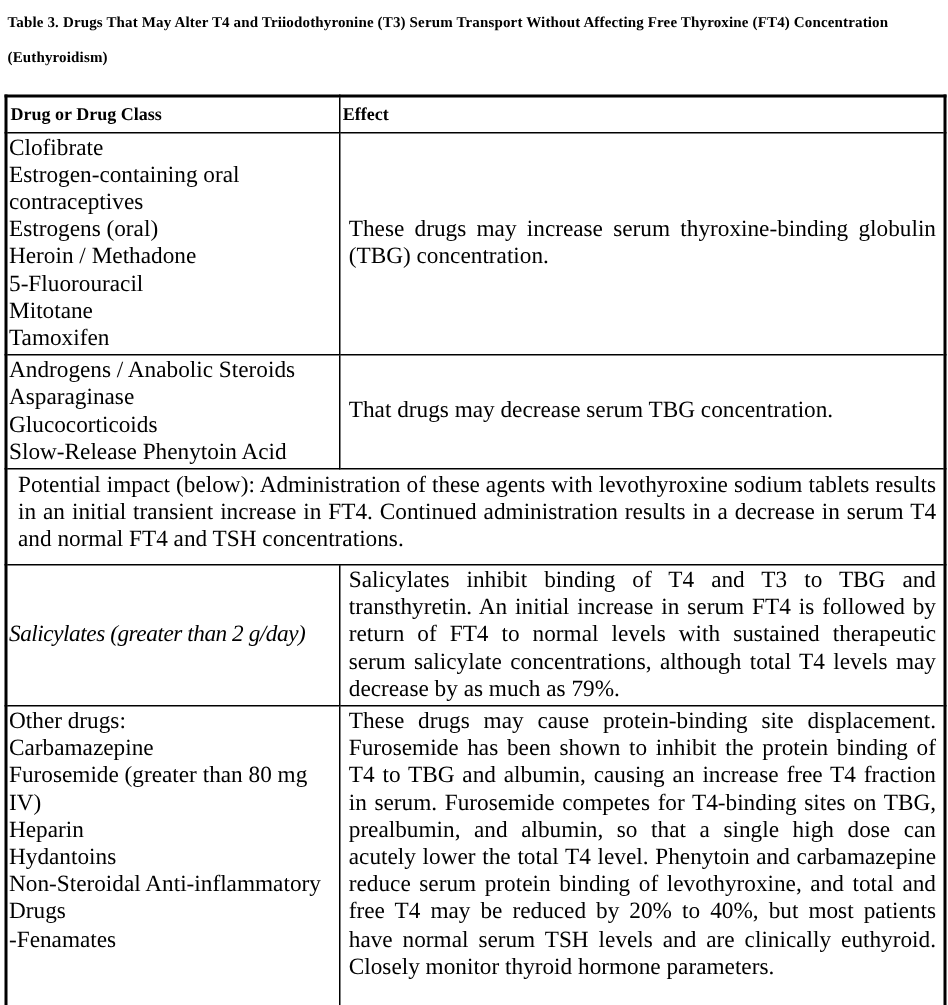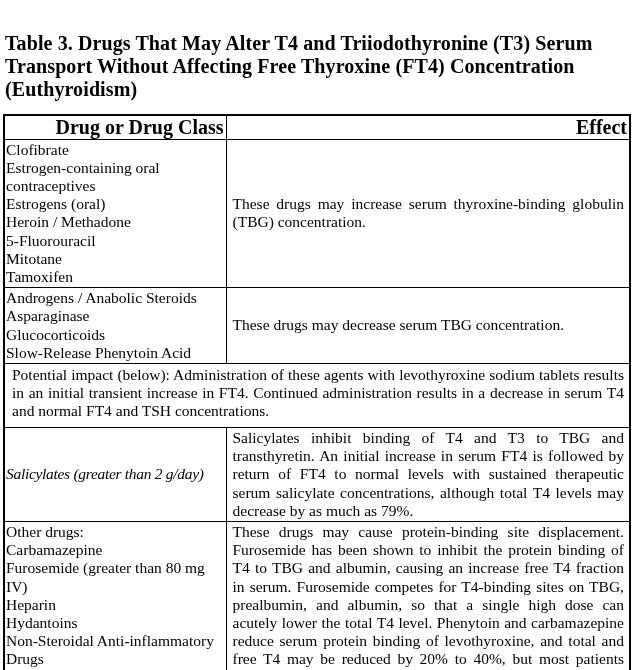--- a/index.html
+++ b/index.html
@@ -11,46 +11,45 @@
     font-family: "Liberation Serif", "DejaVu Serif", serif;
     overflow: hidden;
   }
   .page {
     width: 632px;
     height: 670px;
     position: relative;
   }
   .doc-title {
     font-weight: bold;
-    font-size: 20px;
+    font-size: 10px;
     line-height: 23px;
     padding: 4px 2px 0 5px;
     letter-spacing: 0.1px;
-    margin-top: 28px;
   }
   table.drug-table {
     border-collapse: collapse;
     table-layout: fixed;
     width: 626px;
     margin: 13px 0 0 3px;
     border: 2px solid #000000;
     font-size: 15.5px;
     line-height: 18.2px;
   }
   col.c1 { width: 222px; }
   col.c2 { width: 404px; }
   th, td {
     border: 1px solid #000000;
     vertical-align: top;
     font-weight: normal;
   }
   th.hdr {
     font-weight: bold;
-    font-size: 20px;
-    text-align: right;
+    font-size: 12px;
+    text-align: left;
     height: 24px;
     vertical-align: middle;
     padding: 1px 2px;
   }
   td.drug-cell {
     padding: 1px 2px 1px 1px;
     text-align: left;
   }
   td.effect-cell {
     padding: 1px 5px 1px 6px;
@@ -106,21 +105,21 @@
       <td class="effect-cell v-middle">These drugs may increase serum thyroxine-binding globulin (TBG) concentration.</td>
     </tr>
 
     <tr class="r-decrease">
       <td class="drug-cell">
             <div class="drug-line">Androgens / Anabolic Steroids</div>
             <div class="drug-line">Asparaginase</div>
             <div class="drug-line">Glucocorticoids</div>
             <div class="drug-line">Slow-Release Phenytoin Acid</div>
           </td>
-      <td class="effect-cell v-middle">These drugs may decrease serum TBG concentration.</td>
+      <td class="effect-cell v-middle">That drugs may decrease serum TBG concentration.</td>
     </tr>
 
     <tr class="r-note">
       <td class="note-cell" colspan="2">Potential impact (below): Administration of these agents with levothyroxine sodium tablets results in an initial transient increase in FT4. Continued administration results in a decrease in serum T4 and normal FT4 and TSH concentrations.</td>
     </tr>
 
     <tr class="r-salicylates">
       <td class="drug-cell v-middle tight">
             <div class="drug-line">Salicylates (greater than 2 g/day)</div>
           </td>

